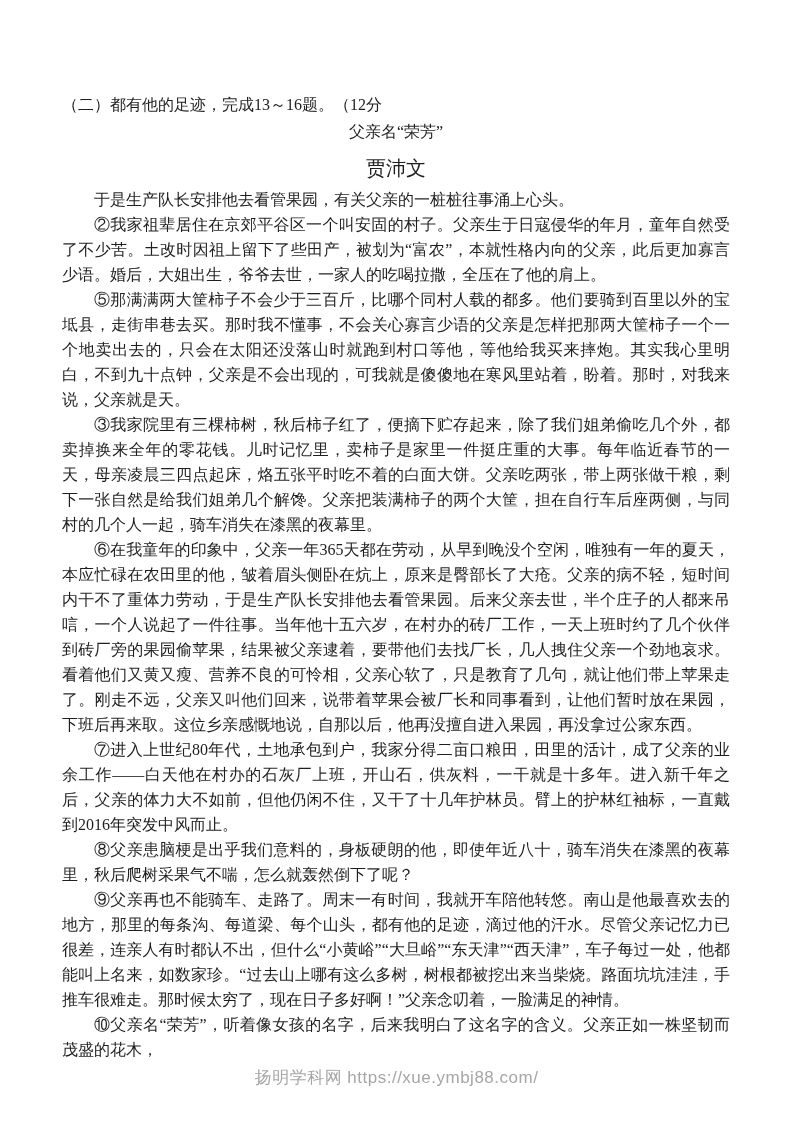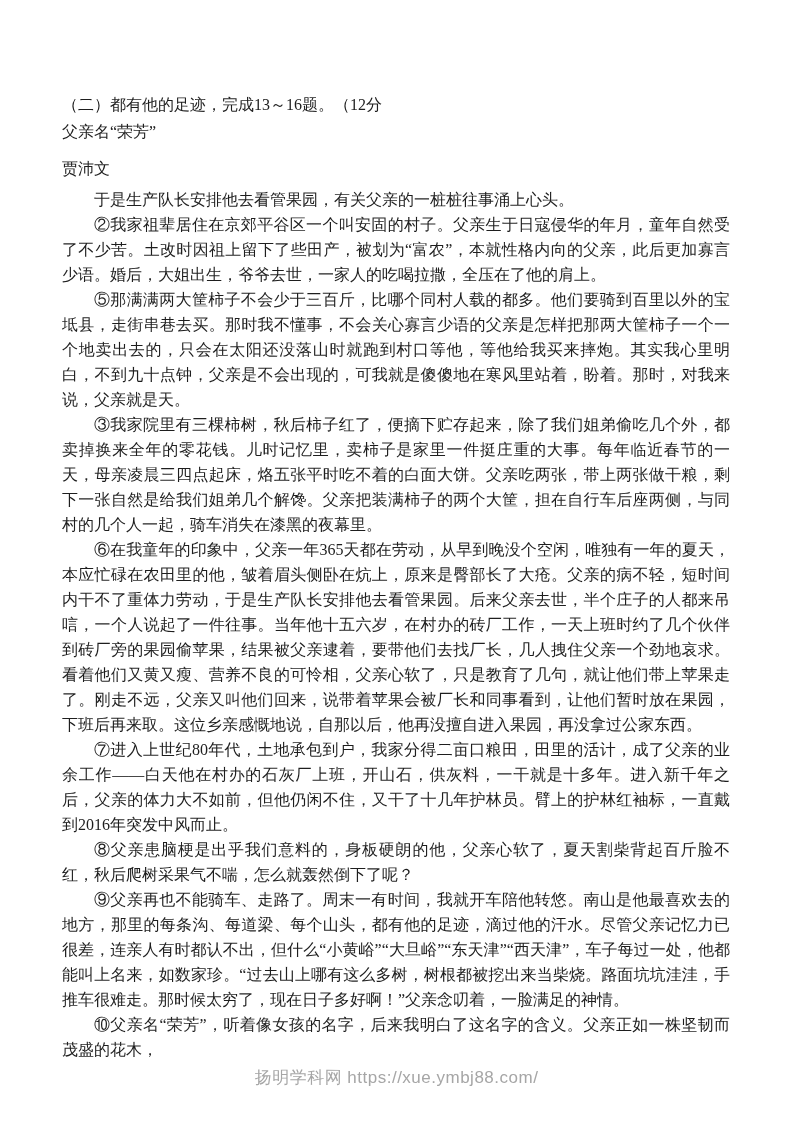--- a/index.html
+++ b/index.html
@@ -23,27 +23,28 @@
     width: 668px;
     font-size: 16px;
     line-height: 25px;
     text-align: justify;
     text-justify: inter-ideograph;
   }
   .section-header {
     margin: 0 0 2px 0;
   }
   .article-title {
+    text-align: center;
     font-size: 16px;
     font-weight: normal;
     margin: 0 0 3px 0;
   }
   .article-author {
-    text-align: left;
-    font-size: 16px;
+    text-align: center;
+    font-size: 20px;
     font-weight: normal;
     margin: 12px 0 6px 0;
   }
   p.body-para {
     margin: 0;
     text-indent: 2em;
   }
   .footer {
     position: absolute;
     left: 0;
@@ -63,19 +64,19 @@
   <div class="content">
     <p class="section-header">（二）都有他的足迹，完成13～16题。（12分</p>
     <h1 class="article-title">父亲名“荣芳”</h1>
     <div class="article-author">贾沛文</div>
     <p class="body-para">于是生产队长安排他去看管果园，有关父亲的一桩桩往事涌上心头。</p>
     <p class="body-para">②我家祖辈居住在京郊平谷区一个叫安固的村子。父亲生于日寇侵华的年月，童年自然受了不少苦。土改时因祖上留下了些田产，被划为“富农”，本就性格内向的父亲，此后更加寡言少语。婚后，大姐出生，爷爷去世，一家人的吃喝拉撒，全压在了他的肩上。</p>
     <p class="body-para">⑤那满满两大筐柿子不会少于三百斤，比哪个同村人载的都多。他们要骑到百里以外的宝坻县，走街串巷去买。那时我不懂事，不会关心寡言少语的父亲是怎样把那两大筐柿子一个一个地卖出去的，只会在太阳还没落山时就跑到村口等他，等他给我买来摔炮。其实我心里明白，不到九十点钟，父亲是不会出现的，可我就是傻傻地在寒风里站着，盼着。那时，对我来说，父亲就是天。</p>
     <p class="body-para">③我家院里有三棵柿树，秋后柿子红了，便摘下贮存起来，除了我们姐弟偷吃几个外，都卖掉换来全年的零花钱。儿时记忆里，卖柿子是家里一件挺庄重的大事。每年临近春节的一天，母亲凌晨三四点起床，烙五张平时吃不着的白面大饼。父亲吃两张，带上两张做干粮，剩下一张自然是给我们姐弟几个解馋。父亲把装满柿子的两个大筐，担在自行车后座两侧，与同村的几个人一起，骑车消失在漆黑的夜幕里。</p>
     <p class="body-para">⑥在我童年的印象中，父亲一年365天都在劳动，从早到晚没个空闲，唯独有一年的夏天，本应忙碌在农田里的他，皱着眉头侧卧在炕上，原来是臀部长了大疮。父亲的病不轻，短时间内干不了重体力劳动，于是生产队长安排他去看管果园。后来父亲去世，半个庄子的人都来吊唁，一个人说起了一件往事。当年他十五六岁，在村办的砖厂工作，一天上班时约了几个伙伴到砖厂旁的果园偷苹果，结果被父亲逮着，要带他们去找厂长，几人拽住父亲一个劲地哀求。看着他们又黄又瘦、营养不良的可怜相，父亲心软了，只是教育了几句，就让他们带上苹果走了。刚走不远，父亲又叫他们回来，说带着苹果会被厂长和同事看到，让他们暂时放在果园，下班后再来取。这位乡亲感慨地说，自那以后，他再没擅自进入果园，再没拿过公家东西。</p>
     <p class="body-para">⑦进入上世纪80年代，土地承包到户，我家分得二亩口粮田，田里的活计，成了父亲的业余工作——白天他在村办的石灰厂上班，开山石，供灰料，一干就是十多年。进入新千年之后，父亲的体力大不如前，但他仍闲不住，又干了十几年护林员。臂上的护林红袖标，一直戴到2016年突发中风而止。</p>
-    <p class="body-para">⑧父亲患脑梗是出乎我们意料的，身板硬朗的他，父亲心软了，夏天割柴背起百斤脸不红，秋后爬树采果气不喘，怎么就轰然倒下了呢？</p>
+    <p class="body-para">⑧父亲患脑梗是出乎我们意料的，身板硬朗的他，即使年近八十，骑车消失在漆黑的夜幕里，秋后爬树采果气不喘，怎么就轰然倒下了呢？</p>
     <p class="body-para">⑨父亲再也不能骑车、走路了。周末一有时间，我就开车陪他转悠。南山是他最喜欢去的地方，那里的每条沟、每道梁、每个山头，都有他的足迹，滴过他的汗水。尽管父亲记忆力已很差，连亲人有时都认不出，但什么“小黄峪”“大旦峪”“东天津”“西天津”，车子每过一处，他都能叫上名来，如数家珍。“过去山上哪有这么多树，树根都被挖出来当柴烧。路面坑坑洼洼，手推车很难走。那时候太穷了，现在日子多好啊！”父亲念叨着，一脸满足的神情。</p>
     <p class="body-para">⑩父亲名“荣芳”，听着像女孩的名字，后来我明白了这名字的含义。父亲正如一株坚韧而茂盛的花木，</p>
   </div>
 
   <div class="footer">扬明学科网 https://xue.ymbj88.com/</div>
 </div>
 
 </body></html>

